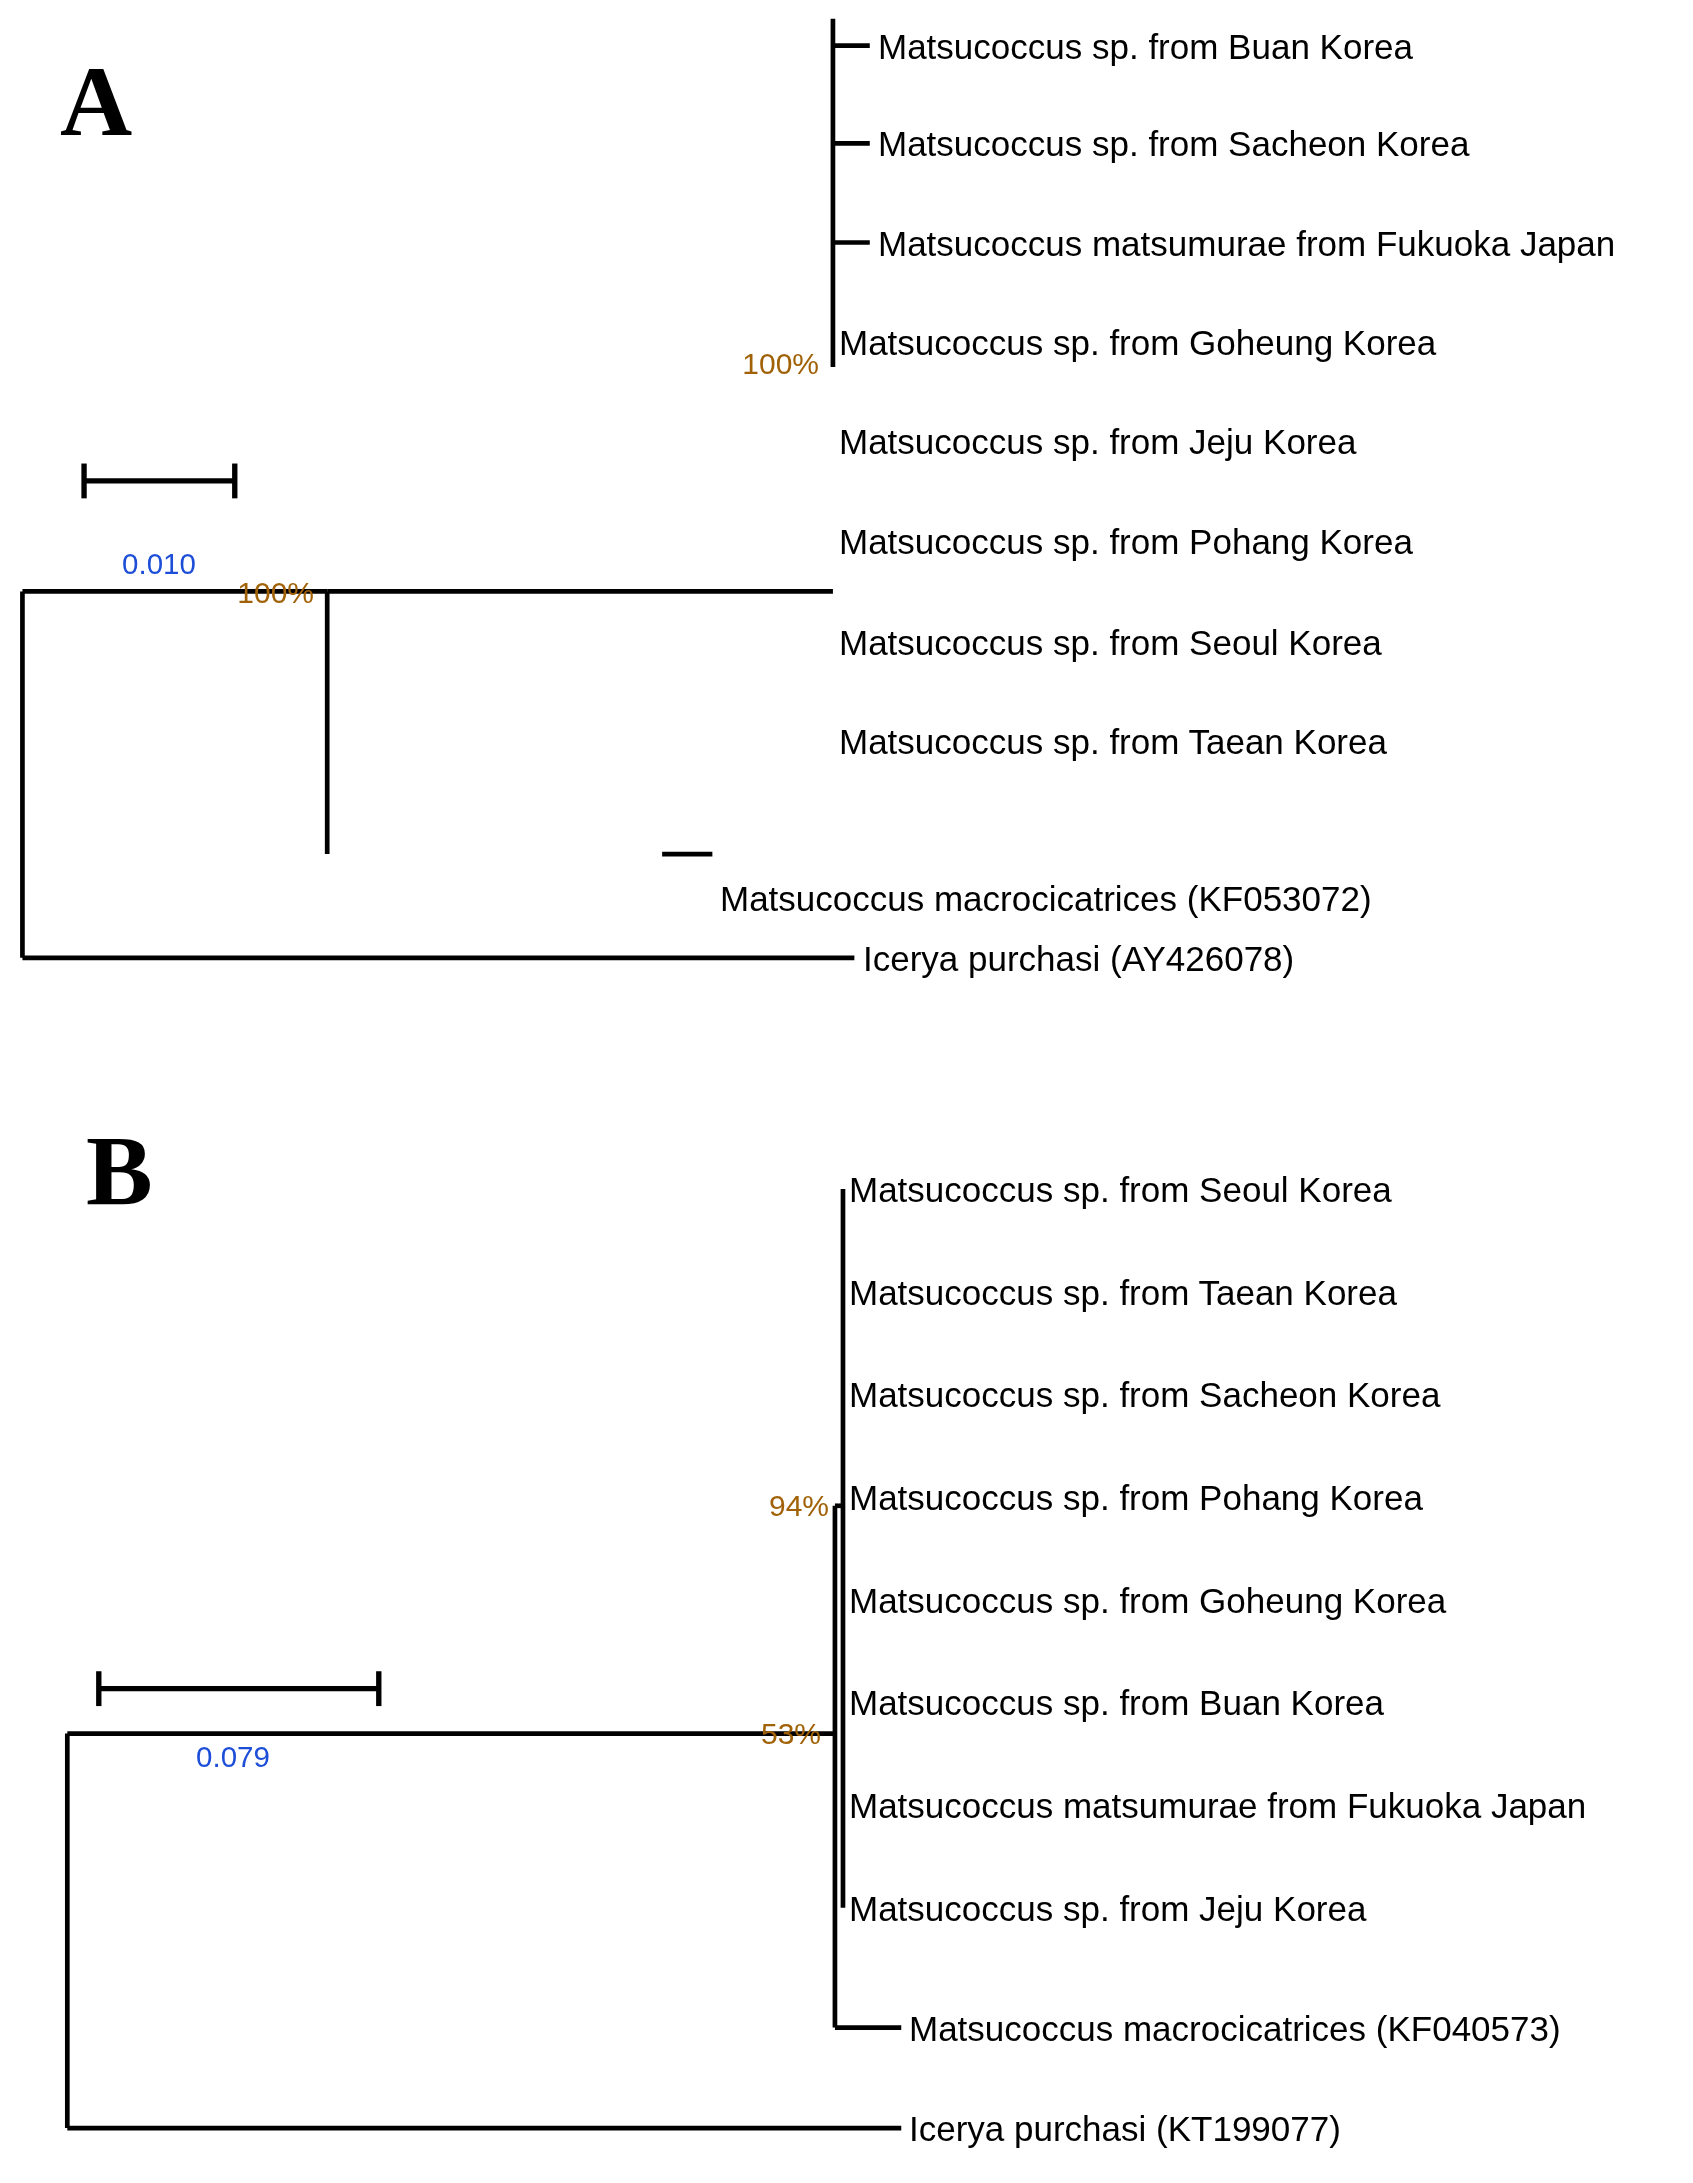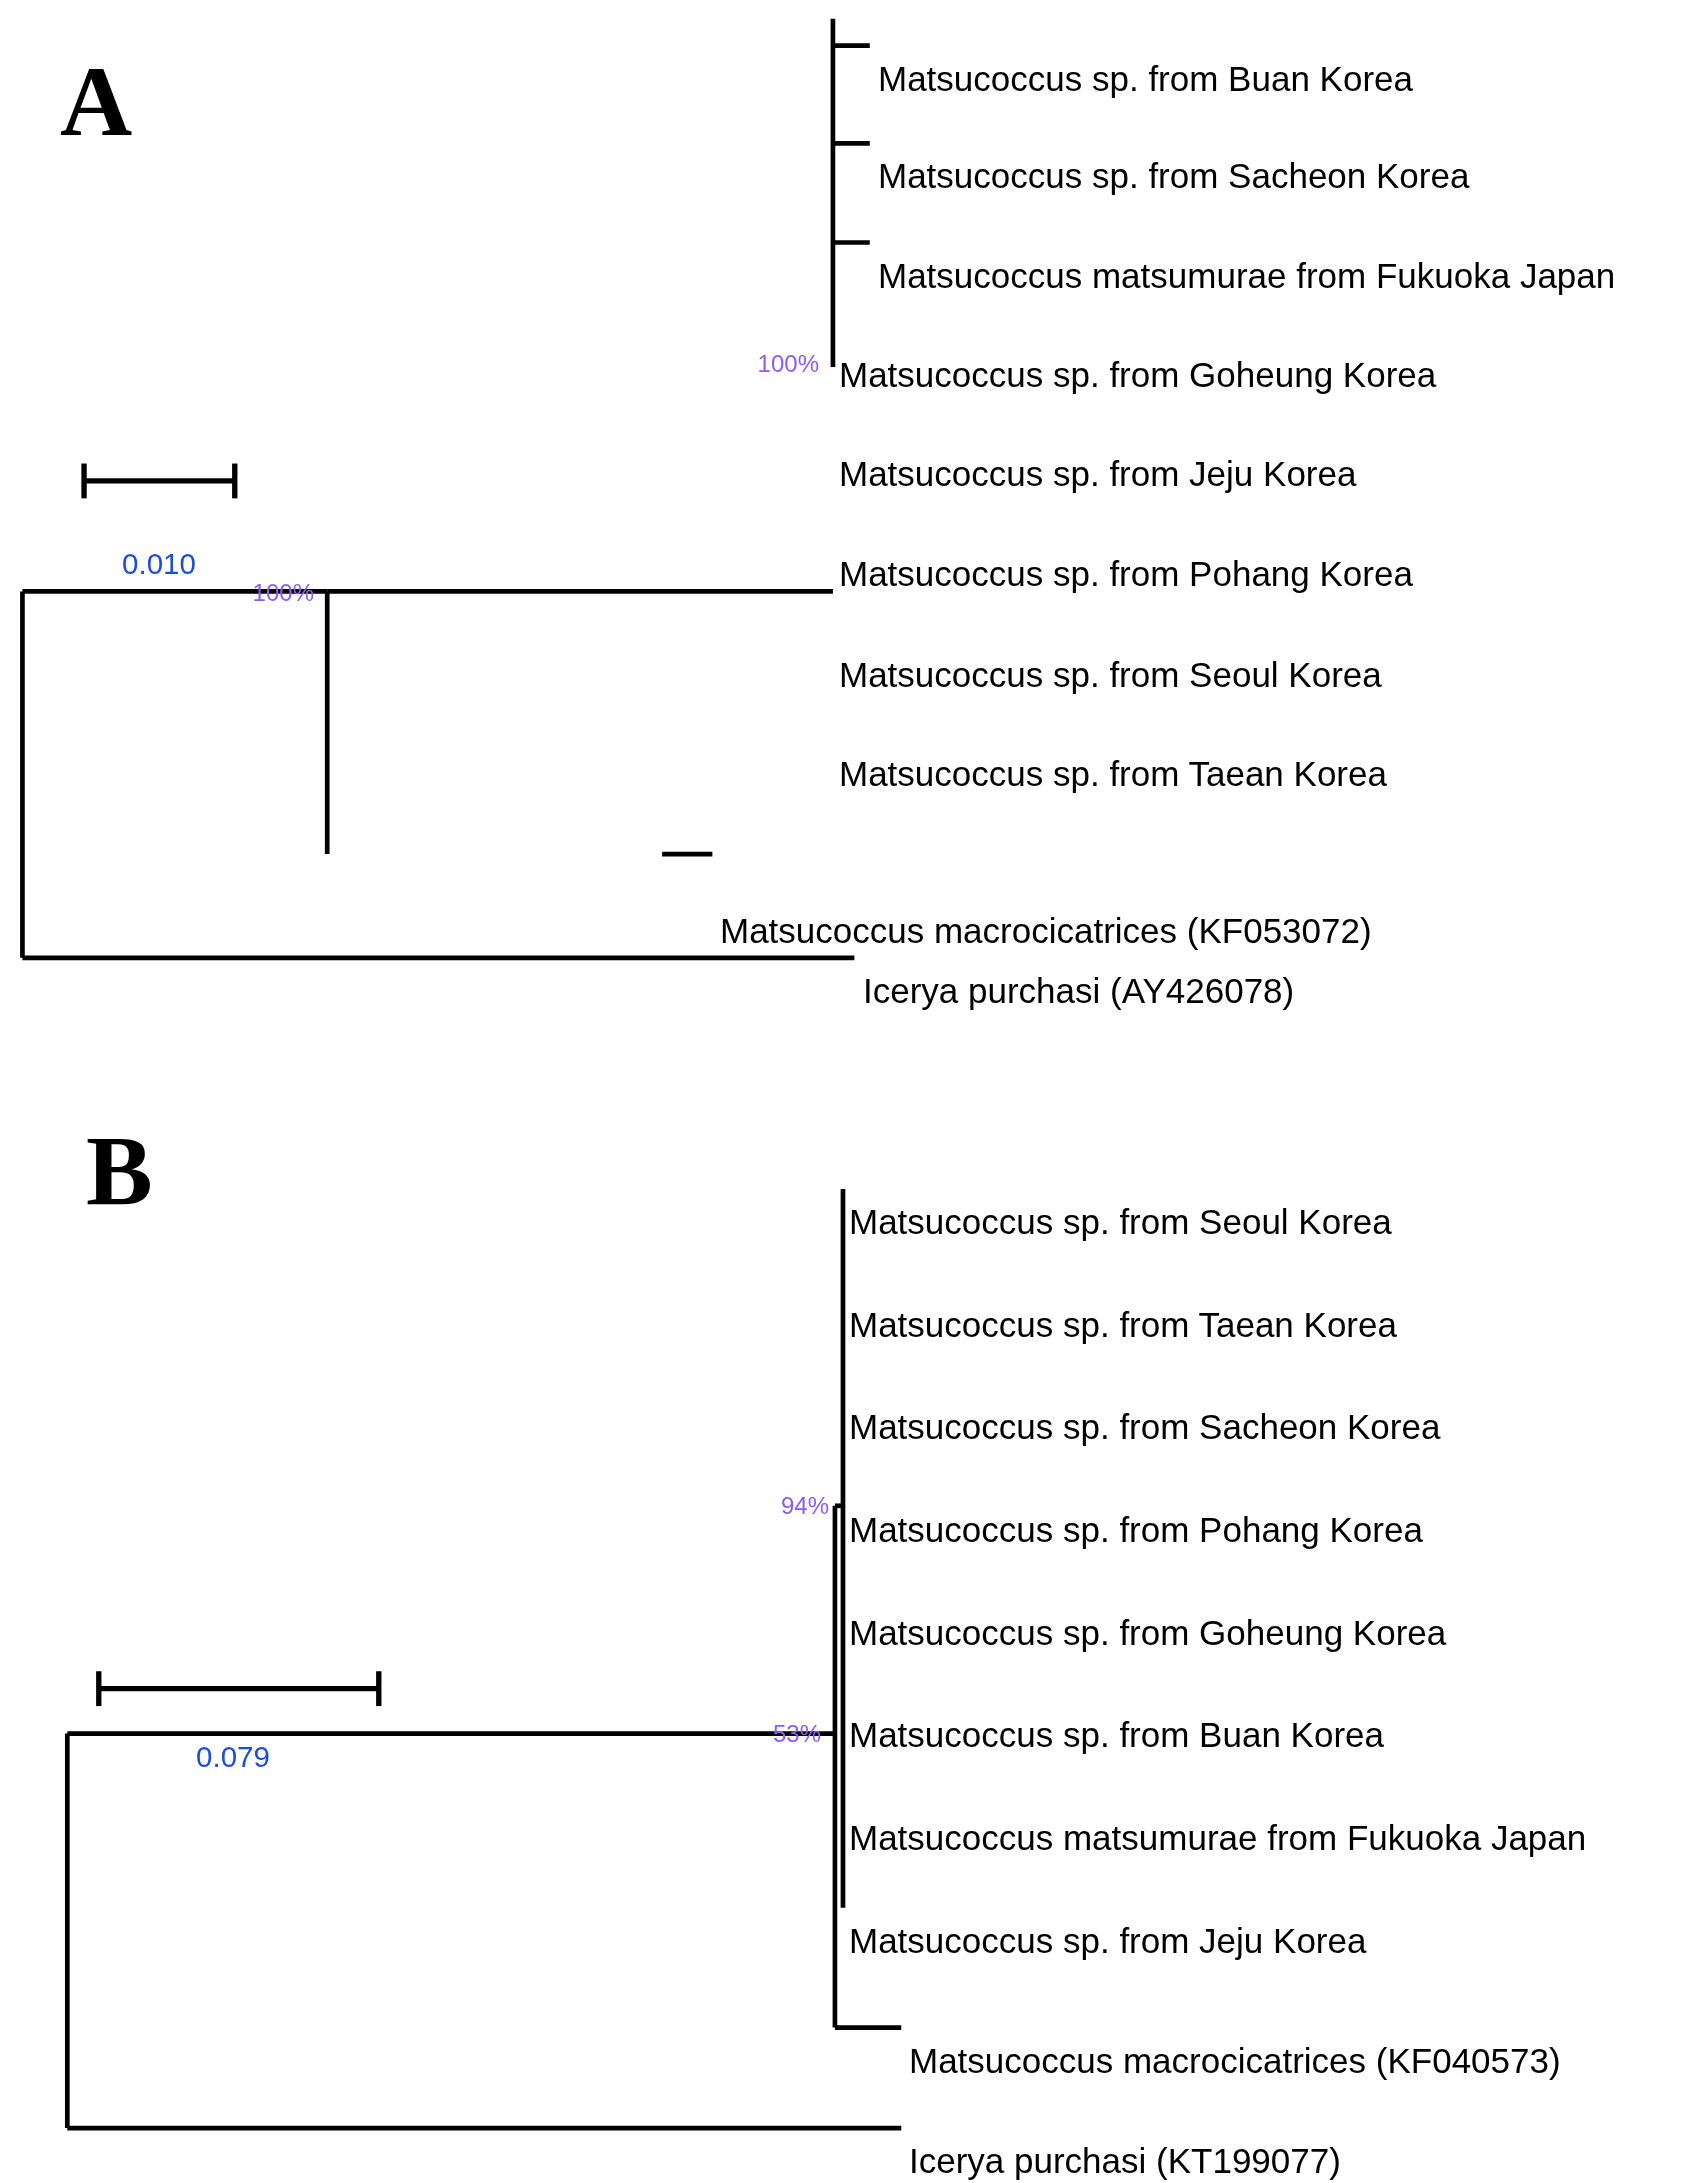--- a/index.html
+++ b/index.html
@@ -36,29 +36,28 @@
     letter-spacing: 0;
   }
   .tip-label {
     position: absolute;
     font-family: "Liberation Sans", sans-serif;
     font-size: 35px;
     line-height: 1;
     white-space: nowrap;
     color: #000000;
     transform: translateY(-50%);
-    margin-top: 32px;
   }
   .support-label {
     position: absolute;
     font-family: "Liberation Sans", sans-serif;
-    font-size: 24px;
+    font-size: 30px;
     line-height: 1;
     white-space: nowrap;
-    color: #8b5cf6;
+    color: #a16207;
     transform: translate(-100%, -50%);
   }
   .scale-label {
     position: absolute;
     font-family: "Liberation Sans", sans-serif;
     font-size: 29.5px;
     line-height: 1;
     white-space: nowrap;
     color: #1d4ed8;
     transform: translateX(-50%);

